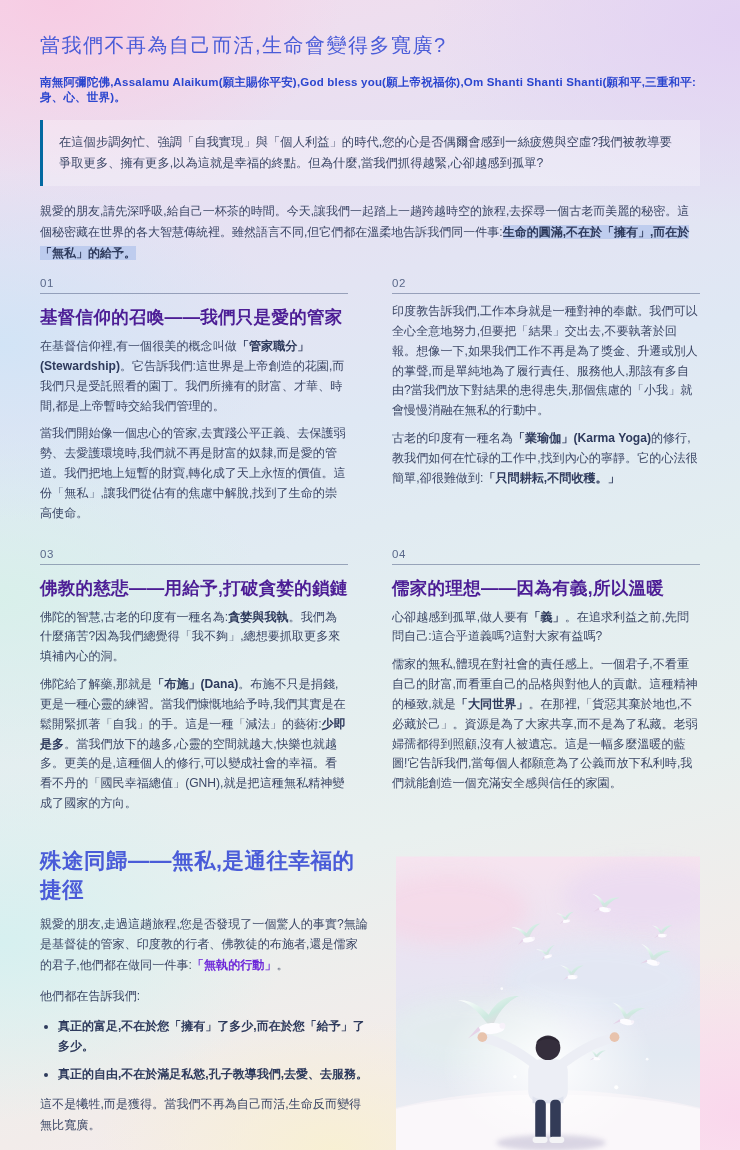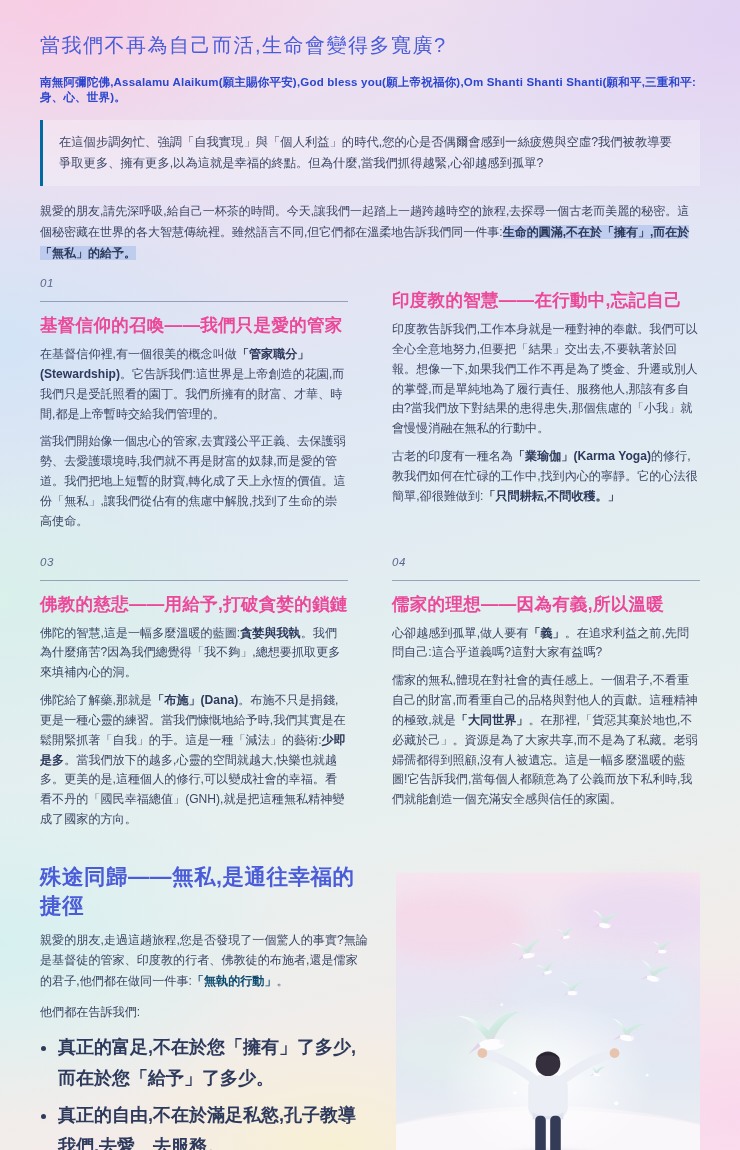--- a/index.html
+++ b/index.html
@@ -17,32 +17,32 @@
       linear-gradient(165deg,#f4dcec 0%,#e7e0f2 18%,#dfe8f4 38%,#e3eef0 55%,#e9f0ef 70%,#f2ecea 85%,#f8e9ef 100%);
   }
   .content{padding:24px 40px 0;}
   h1.title{font-size:20px;font-weight:400;color:#4a5cd8;margin:8px 0 0;letter-spacing:1.5px;}
   .blessing{margin-top:16px;font-size:11.5px;font-weight:700;color:#2b46cf;letter-spacing:.2px;}
   .quote{margin-top:15px;border-left:3px solid #0369a1;background:rgba(255,255,255,.26);
          padding:12px 16px;font-size:12.3px;line-height:1.72;color:#3c4766;}
   .intro{margin-top:15px;font-size:12px;line-height:1.72;color:#3c4766;}
   .b{font-weight:700;color:#2e3a5c;}
   .hl{background:rgba(162,185,234,.55);}
-  .blue{color:#0c4a6e;}
+  .blue{color:#6d28d9;}
   .grid{margin-top:14px;display:grid;grid-template-columns:1fr 1fr;column-gap:44px;row-gap:24px;}
-  .sec .num{font-size:11.5px;color:#5a688a;padding-bottom:12px;letter-spacing:.6px;
-            border-bottom:1px solid rgba(90,104,138,.55);font-style:italic;}
-  .sec h2{font-size:17.5px;color:#ec4899;margin:11px 0 4px;font-weight:700;letter-spacing:.3px;}
+  .sec .num{font-size:11.5px;color:#5a688a;padding-bottom:4px;letter-spacing:.6px;
+            border-bottom:1px solid rgba(90,104,138,.55);}
+  .sec h2{font-size:17.5px;color:#4c1d95;margin:11px 0 4px;font-weight:700;letter-spacing:.3px;}
   .sec p{margin:8px 0 0;font-size:12.1px;line-height:1.64;color:#3c4766;}
   .concl{margin-top:20px;display:flex;gap:28px;align-items:flex-start;}
   .concl-left{flex:0 0 328px;width:328px;}
   .concl h2{font-size:21.5px;color:#4a5cd8;margin:12px 0 6px;font-weight:700;letter-spacing:.5px;}
   .concl p{font-size:12.1px;line-height:1.7;color:#3c4766;margin:10px 0 0;}
   ul.points{margin:10px 0 0;padding-left:18px;}
-  ul.points li{font-size:18px;font-weight:700;color:#2e3a5c;line-height:1.7;margin-top:7px;}
+  ul.points li{font-size:12px;font-weight:700;color:#2e3a5c;line-height:1.7;margin-top:7px;}
   .illus{flex:1;height:345px;border-radius:18px;overflow:hidden;margin-top:2px;}
   .illus svg{display:block;width:100%;height:100%;}
 </style>
 </head>
 <body>
 
 <div class="content">
 
   <h1 class="title">當我們不再為自己而活,生命會變得多寬廣?</h1>
 
@@ -55,29 +55,29 @@
   <div class="grid">
 
     <div class="sec">
       <div class="num">01</div>
       <h2>基督信仰的召喚——我們只是愛的管家</h2>
       <p><span>在基督信仰裡,有一個很美的概念叫做</span><span class="b">「管家職分」(Stewardship)</span><span>。它告訴我們:這世界是上帝創造的花園,而我們只是受託照看的園丁。我們所擁有的財富、才華、時間,都是上帝暫時交給我們管理的。</span></p>
       <p><span>當我們開始像一個忠心的管家,去實踐公平正義、去保護弱勢、去愛護環境時,我們就不再是財富的奴隸,而是愛的管道。我們把地上短暫的財寶,轉化成了天上永恆的價值。這份「無私」,讓我們從佔有的焦慮中解脫,找到了生命的崇高使命。</span></p>
     </div>
 
     <div class="sec">
-      <h2>印度教的智慧——在行動中,忘記自己</h2>
+      <div class="num">02</div>
       <p><span>印度教告訴我們,工作本身就是一種對神的奉獻。我們可以全心全意地努力,但要把「結果」交出去,不要執著於回報。想像一下,如果我們工作不再是為了獎金、升遷或別人的掌聲,而是單純地為了履行責任、服務他人,那該有多自由?當我們放下對結果的患得患失,那個焦慮的「小我」就會慢慢消融在無私的行動中。</span></p>
       <p><span>古老的印度有一種名為</span><span class="b">「業瑜伽」(Karma Yoga)</span><span>的修行,教我們如何在忙碌的工作中,找到內心的寧靜。它的心法很簡單,卻很難做到:</span><span class="b">「只問耕耘,不問收穫。」</span></p>
     </div>
 
     <div class="sec">
       <div class="num">03</div>
       <h2>佛教的慈悲——用給予,打破貪婪的鎖鏈</h2>
-      <p><span>佛陀的智慧,這是一幅多麼溫暖的藍圖:</span><span class="b">貪婪與我執</span><span>。我們為什麼痛苦?因為我們總覺得「我不夠」,總想要抓取更多來填補內心的洞。</span></p>
+      <p><span>佛陀的智慧,古老的印度有一種名為:</span><span class="b">貪婪與我執</span><span>。我們為什麼痛苦?因為我們總覺得「我不夠」,總想要抓取更多來填補內心的洞。</span></p>
       <p><span>佛陀給了解藥,那就是</span><span class="b">「布施」(Dana)</span><span>。布施不只是捐錢,更是一種心靈的練習。當我們慷慨地給予時,我們其實是在鬆開緊抓著「自我」的手。這是一種「減法」的藝術:</span><span class="b">少即是多</span><span>。當我們放下的越多,心靈的空間就越大,快樂也就越多。更美的是,這種個人的修行,可以變成社會的幸福。看看不丹的「國民幸福總值」(GNH),就是把這種無私精神變成了國家的方向。</span></p>
     </div>
 
     <div class="sec">
       <div class="num">04</div>
       <h2>儒家的理想——因為有義,所以溫暖</h2>
       <p><span>心卻越感到孤單,做人要有</span><span class="b">「義」</span><span>。在追求利益之前,先問問自己:這合乎道義嗎?這對大家有益嗎?</span></p>
       <p><span>儒家的無私,體現在對社會的責任感上。一個君子,不看重自己的財富,而看重自己的品格與對他人的貢獻。這種精神的極致,就是</span><span class="b">「大同世界」</span><span>。在那裡,「貨惡其棄於地也,不必藏於己」。資源是為了大家共享,而不是為了私藏。老弱婦孺都得到照顧,沒有人被遺忘。這是一幅多麼溫暖的藍圖!它告訴我們,當每個人都願意為了公義而放下私利時,我們就能創造一個充滿安全感與信任的家園。</span></p>
     </div>
 

